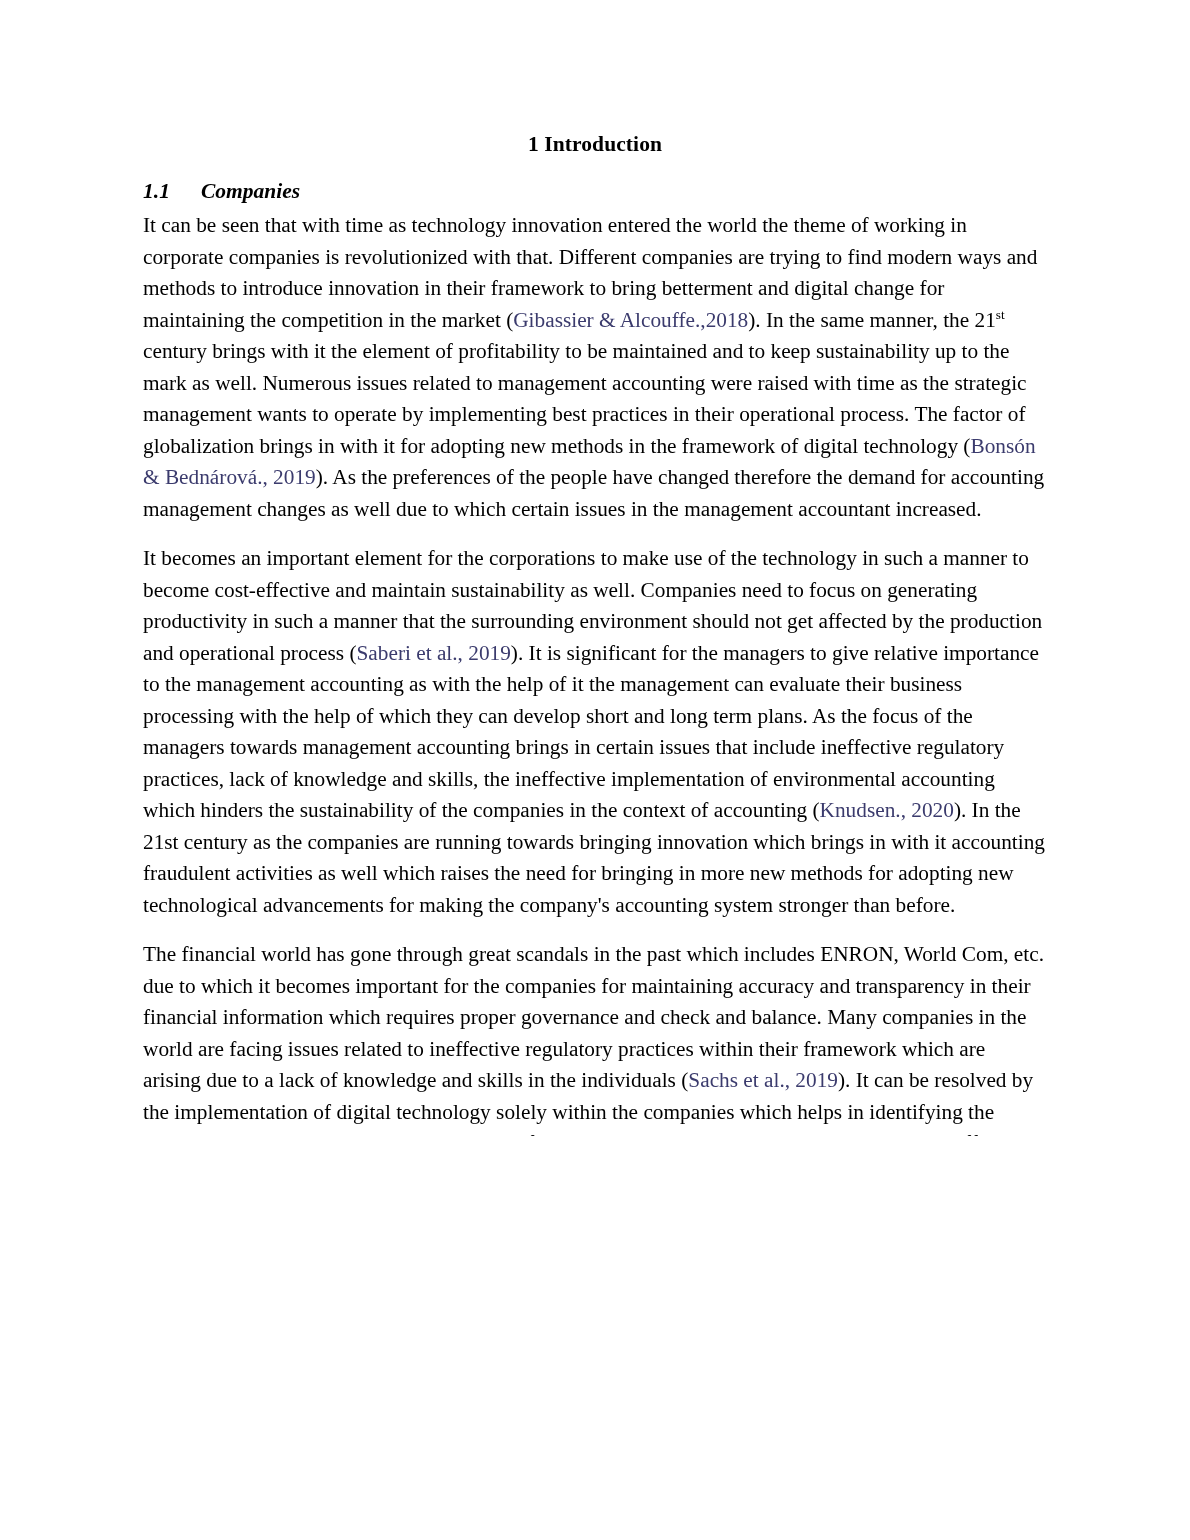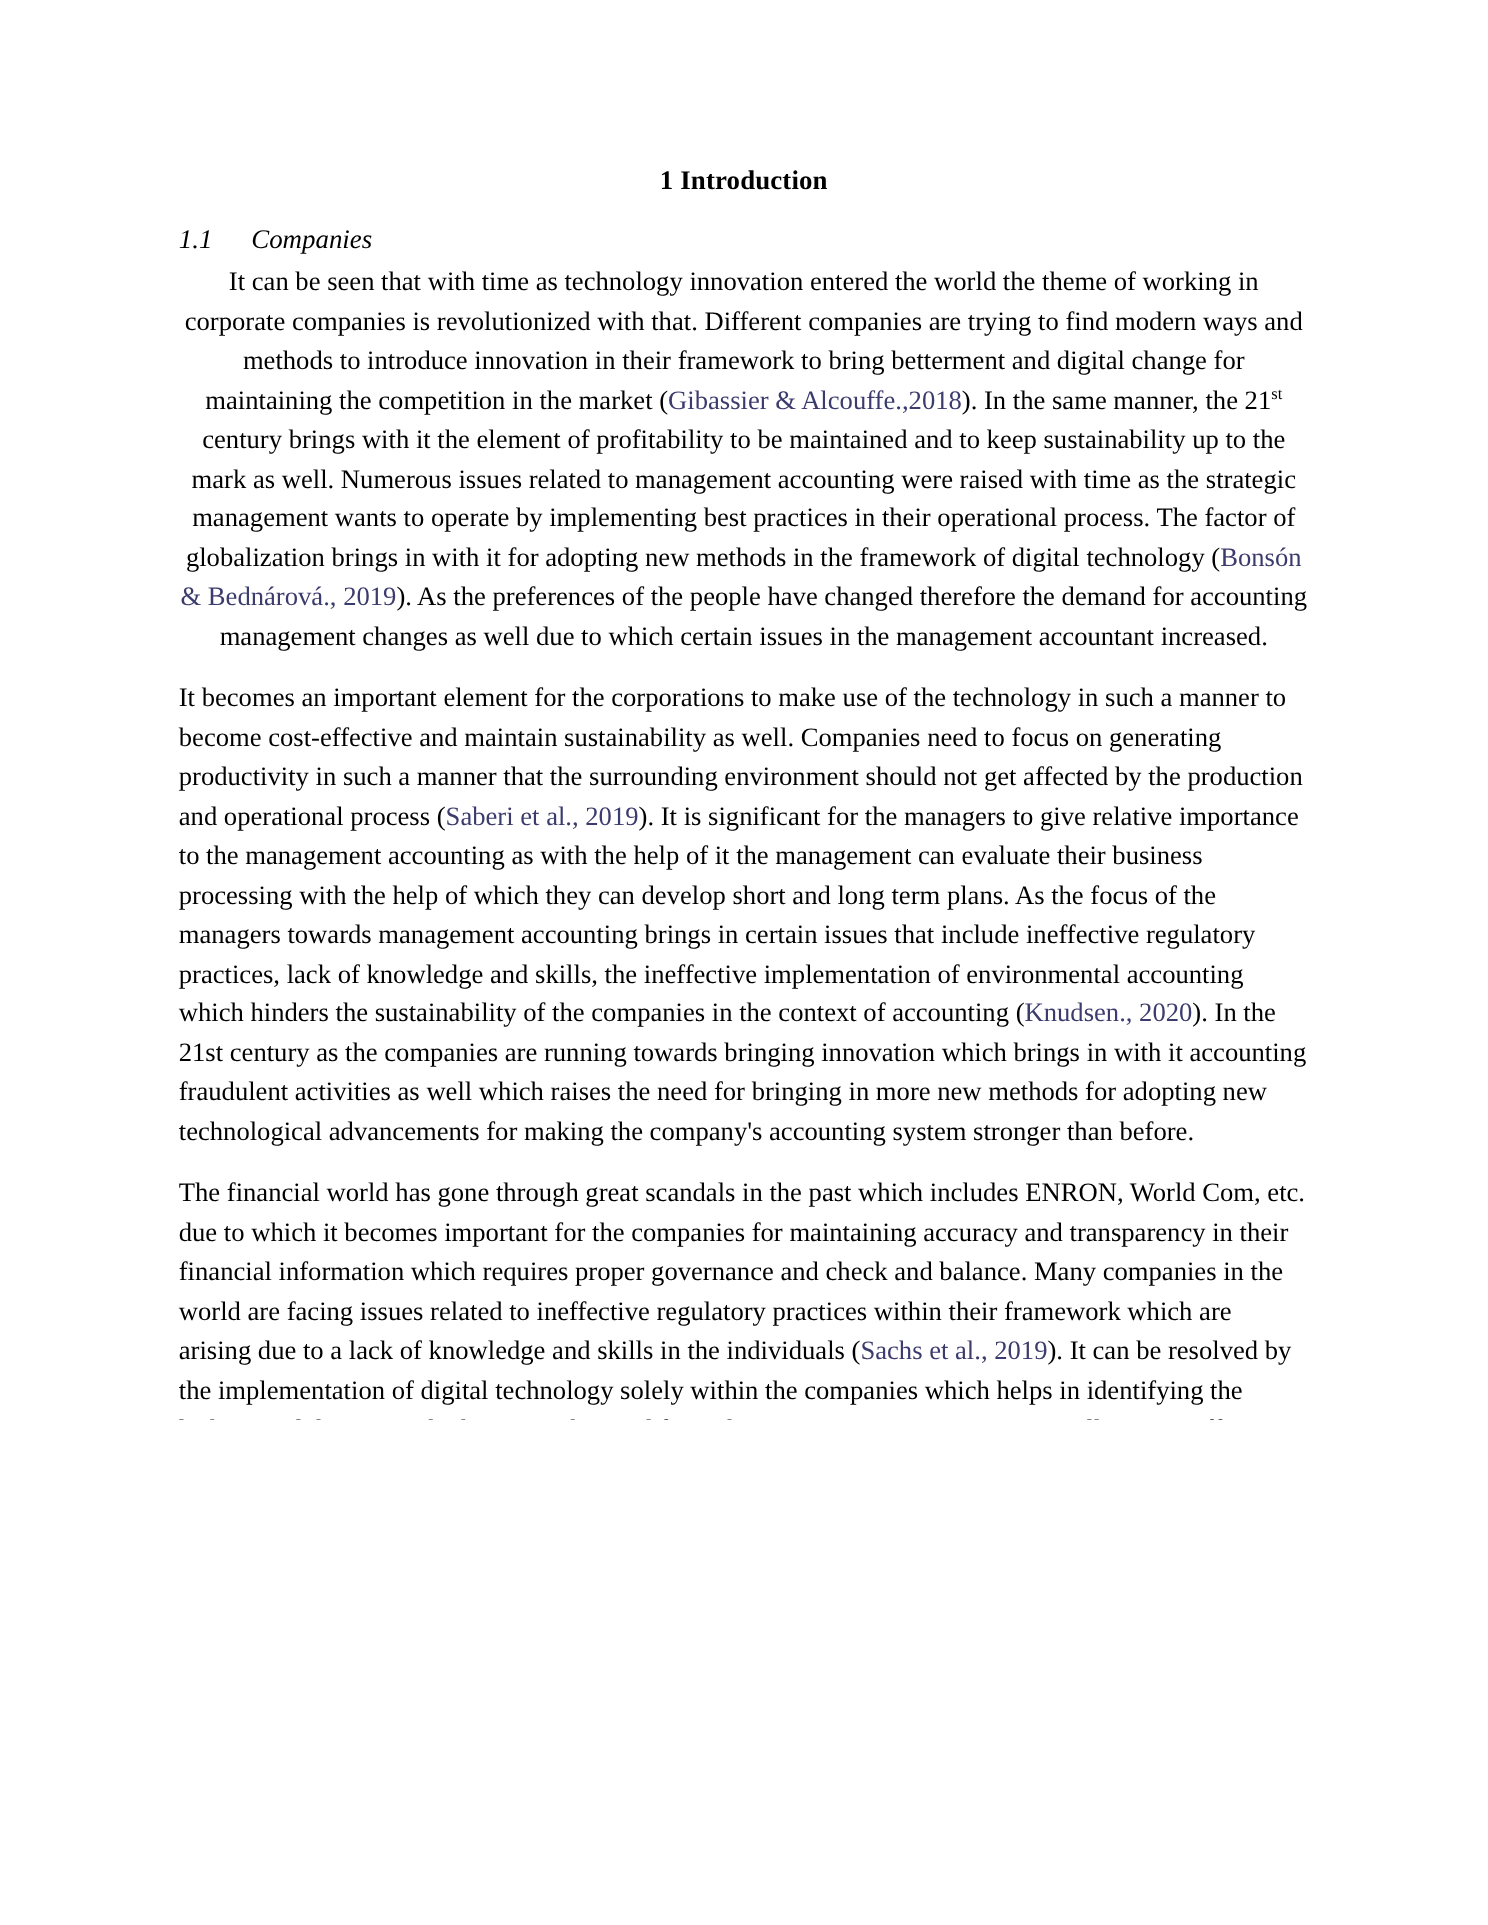--- a/index.html
+++ b/index.html
@@ -20,38 +20,37 @@
   }
   .doc-title {
     text-align: center;
     font-size: 21.5px;
     font-weight: bold;
     margin: 0 0 22px 0;
     letter-spacing: 0.1px;
   }
   .section-heading {
     font-size: 21.5px;
-    font-weight: normal;
+    font-weight: bold;
     font-style: italic;
     margin: 0 0 6px 0;
     display: flex;
   }
   .section-heading .num {
     width: 58px;
     flex: 0 0 58px;
   }
   p.body {
     font-size: 21.3px;
     line-height: 1.48;
     margin: 0 0 18px 0;
     text-align: left;
   }
   p.body.first {
     margin-top: 0;
-    text-align: center;
   }
   .cite {
     color: #3b3b6d;
   }
   sup {
     font-size: 0.62em;
     vertical-align: super;
     line-height: 0;
   }
 </style>

